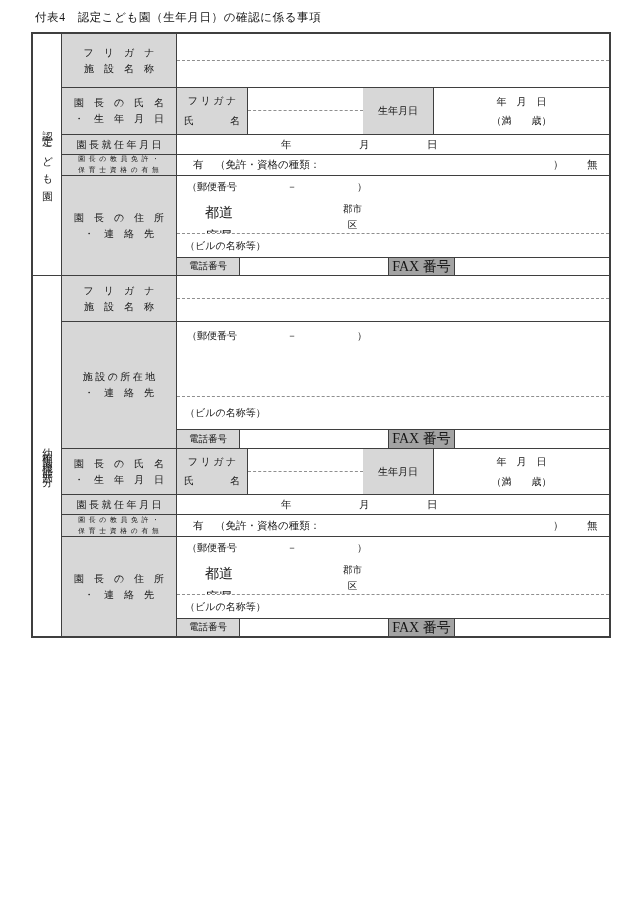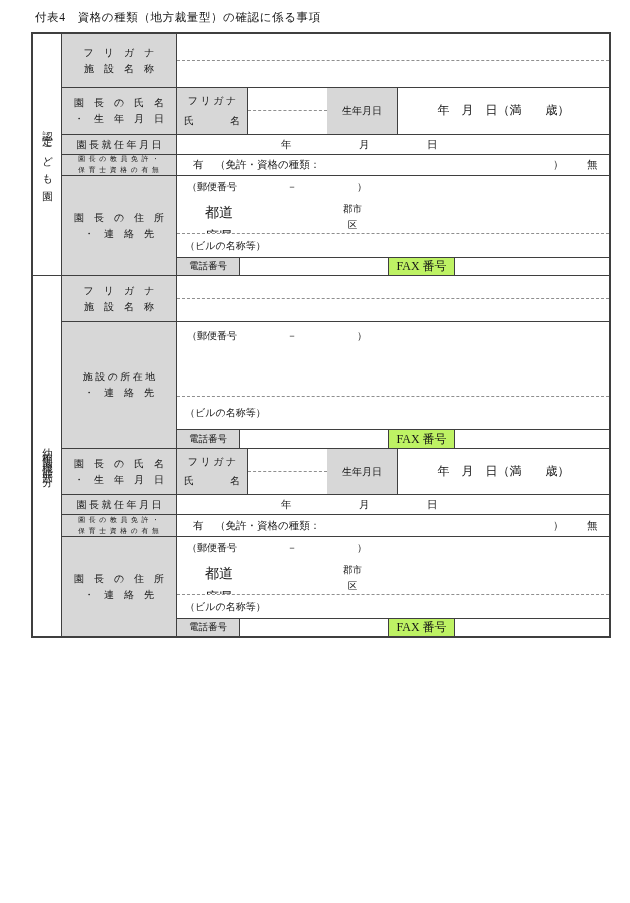--- a/index.html
+++ b/index.html
@@ -37,45 +37,45 @@
   }
   .sub .line1 { text-align:center; }
   .sub .line2 { display:flex; justify-content:space-between; }
   .valcol { flex:1 1 auto; display:flex; flex-direction:column; min-width:0; }
   .valcol .half { flex:1 1 50%; background:#fff; }
   .birth {
     flex:0 0 71px; border-right:1px solid #3f3f3f; background:#d7d7d7;
     display:flex; align-items:center; justify-content:center; font-size:10px;
   }
   .last {
-    flex:1 1 auto; display:flex; flex-direction:row; align-items:center; justify-content:center;
-    font-size:12px; line-height:1.95; white-space:pre; background:#fff;
+    flex:1 1 auto; display:flex; flex-direction:column; align-items:center; justify-content:center;
+    font-size:10px; line-height:1.95; white-space:pre; background:#fff;
   }
   .rel { position:relative; flex:1 1 auto; background:#fff; font-size:10.5px; }
   .abs { position:absolute; top:50%; transform:translateY(-50%); white-space:pre; }
   .abstop { position:absolute; white-space:pre; }
   .telw { flex:0 0 63px; border-right:1px solid #3f3f3f; background:#d7d7d7;
     display:flex; align-items:center; justify-content:center; font-size:9.5px; }
   .telval { flex:0 0 149px; border-right:1px solid #3f3f3f; background:#fff; }
-  .faxw { flex:0 0 66px; border-right:1px solid #3f3f3f; background:#bef264;
-    display:flex; align-items:center; justify-content:center; font-size:12px; }
+  .faxw { flex:0 0 66px; border-right:1px solid #3f3f3f; background:#a3a3a3;
+    display:flex; align-items:center; justify-content:center; font-size:14px; }
   .emlw { flex:0 0 63px; border-right:1px solid #3f3f3f; background:#d7d7d7;
     display:flex; flex-direction:column; align-items:center; justify-content:center;
     font-size:8.5px; line-height:1.35; }
   .prefstack { position:absolute; left:28px; top:3px; text-align:center; font-size:14px; line-height:1.75; }
   .citystack { position:absolute; left:166px; top:3px; text-align:center; font-size:9.5px; line-height:1.75; }
   .h53{height:53px} .h47{height:47px} .h20{height:20px} .h21{height:21px}
   .h100{height:100px} .h22{height:22px} .h36{height:36px} .h24{height:24px} .h18{height:18px}
   .h45{height:45px} .h127{height:127px} .h62{height:62px} .h19{height:19px} .h26{height:26px} .h46{height:46px}
 </style>
 </head>
 <body>
 
 <div class="page">
-  <div class="title">付表4　資格の種類（地方裁量型）の確認に係る事項</div>
+  <div class="title">付表4　認定こども園（生年月日）の確認に係る事項</div>
 
   <div class="form">
 
     <div class="sec">
       <div class="vcol">
         <div class="vtxt">認定こども園</div>
       </div>
       <div class="rows">
 
         <div class="r first h53">

